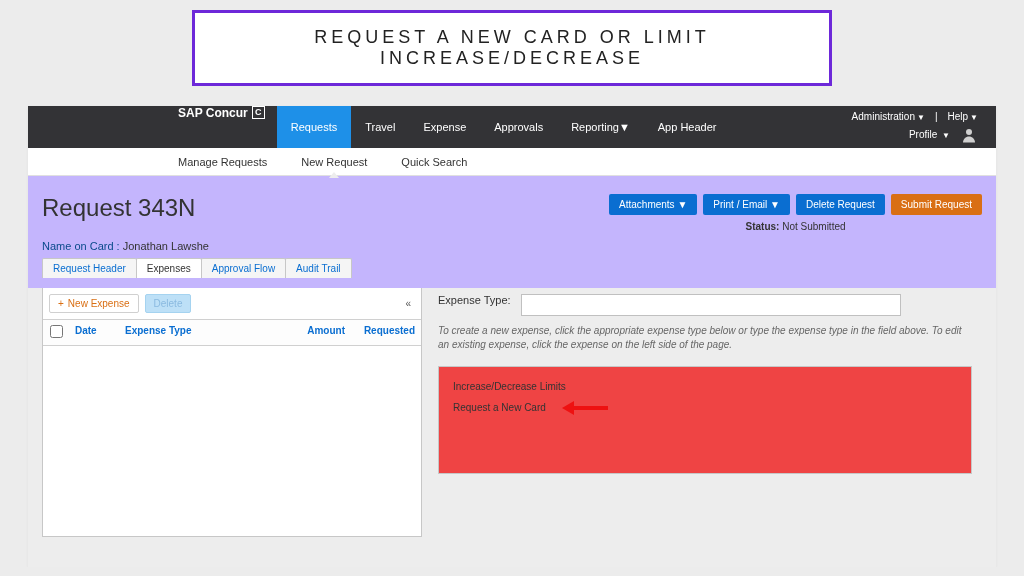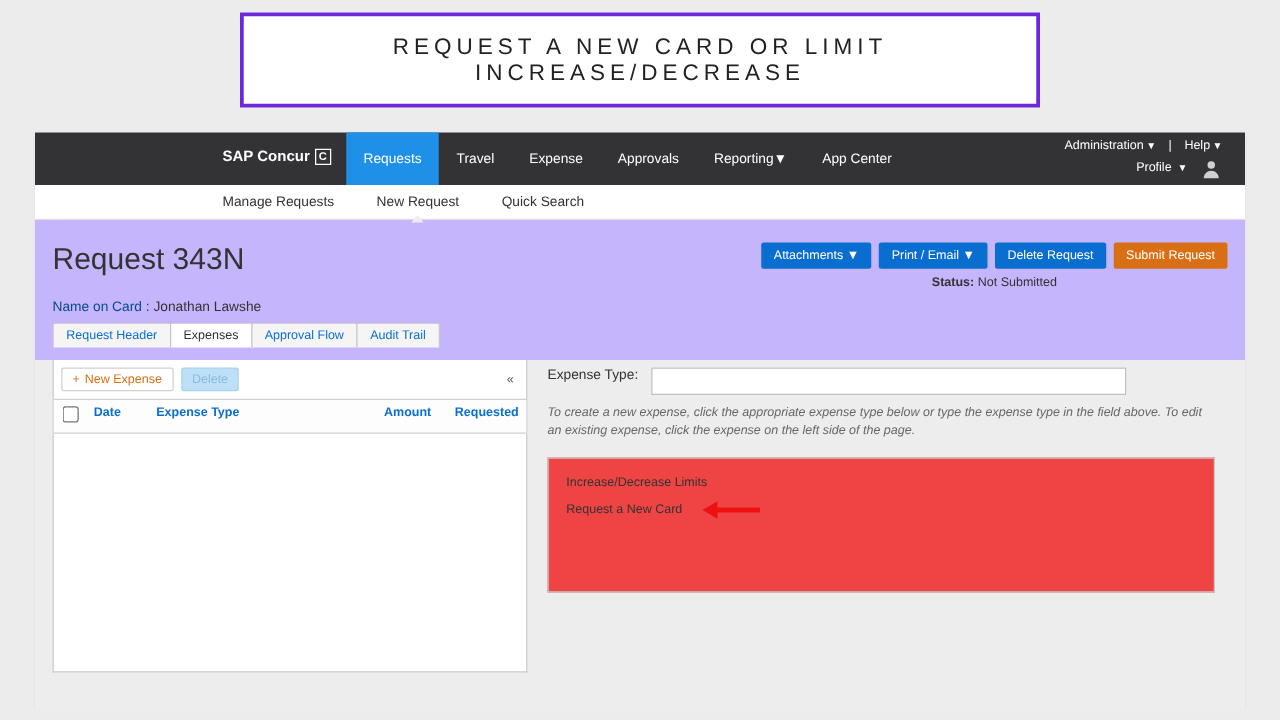--- a/index.html
+++ b/index.html
@@ -1,20 +1,20 @@
 <!DOCTYPE html>
 <html><head>
 <meta charset="utf-8">
 <style>
   * { box-sizing: border-box; margin: 0; padding: 0; }
   body { font-family: Arial, Helvetica, sans-serif; background: #ECECEC; font-size: 12px; color: #333; }
   .slide-title-box { width: 640px; margin: 10px auto 20px auto; border: 3px solid #6d28d9; background: #fff; text-align: center; padding: 14px 10px; letter-spacing: 4px; font-size: 18px; font-weight: 300; font-family: "Segoe UI Light", "Helvetica Neue", Arial, sans-serif; color: #222; }
   .app { background: #fff; margin: 0 28px; box-shadow: 0 1px 3px rgba(0,0,0,0.05); }
   .topbar { background: #333336; color: #fff; display: flex; align-items: stretch; height: 42px; }
-  .sap-logo { display: flex; align-items: center; padding: 0 12px 4px 150px; font-weight: bold; font-size: 12px; color: #fff; }
+  .sap-logo { display: flex; padding: 0 12px 4px 150px; font-weight: bold; font-size: 12px; color: #fff; }
   .sap-logo .box { display:inline-block; border:1px solid #fff; width:13px; height:13px; margin-left:4px; text-align:center; font-size:9px; line-height:11px; }
   .main-nav { display:flex; align-items:stretch; }
   .main-nav .item { display:flex; align-items:center; padding:0 14px; font-size:11px; color:#fff; cursor:pointer; }
   .main-nav .item.active { background:#1e90e8; }
   .nav-spacer { flex:1; }
   .right-menus { display:flex; flex-direction:column; align-items:flex-end; justify-content:center; padding-right:18px; gap:4px; }
   .right-menus .row { display:flex; align-items:center; gap:10px; font-size:10px; color:#fff;}
   .right-menus .caret { font-size:8px; margin-left:2px;}
   .avatar-icon { display:inline-block; width:18px; height:18px; }
   .avatar-icon svg { width:18px; height:18px; fill:#d0d0d0; }
@@ -75,21 +75,21 @@
     </div>
     <div class="main-nav">
       <div class="item active">Requests</div>
       <div class="item">Travel</div>
       <div class="item">Expense</div>
       <div class="item">Approvals</div>
       <div class="item">
           <span>Reporting</span>
           <span class="caret">▼</span>
         </div>
-      <div class="item">App Center</div>
+      <div class="item">App Header</div>
     </div>
     <div class="nav-spacer"></div>
     <div class="right-menus">
       <div class="row">
         <span><span>Administration</span><span class="caret">▼</span></span>
         <span>|</span>
         <span><span>Help</span><span class="caret">▼</span></span>
       </div>
       <div class="row">
         <span><span>Profile</span> <span class="caret">▼</span></span>

